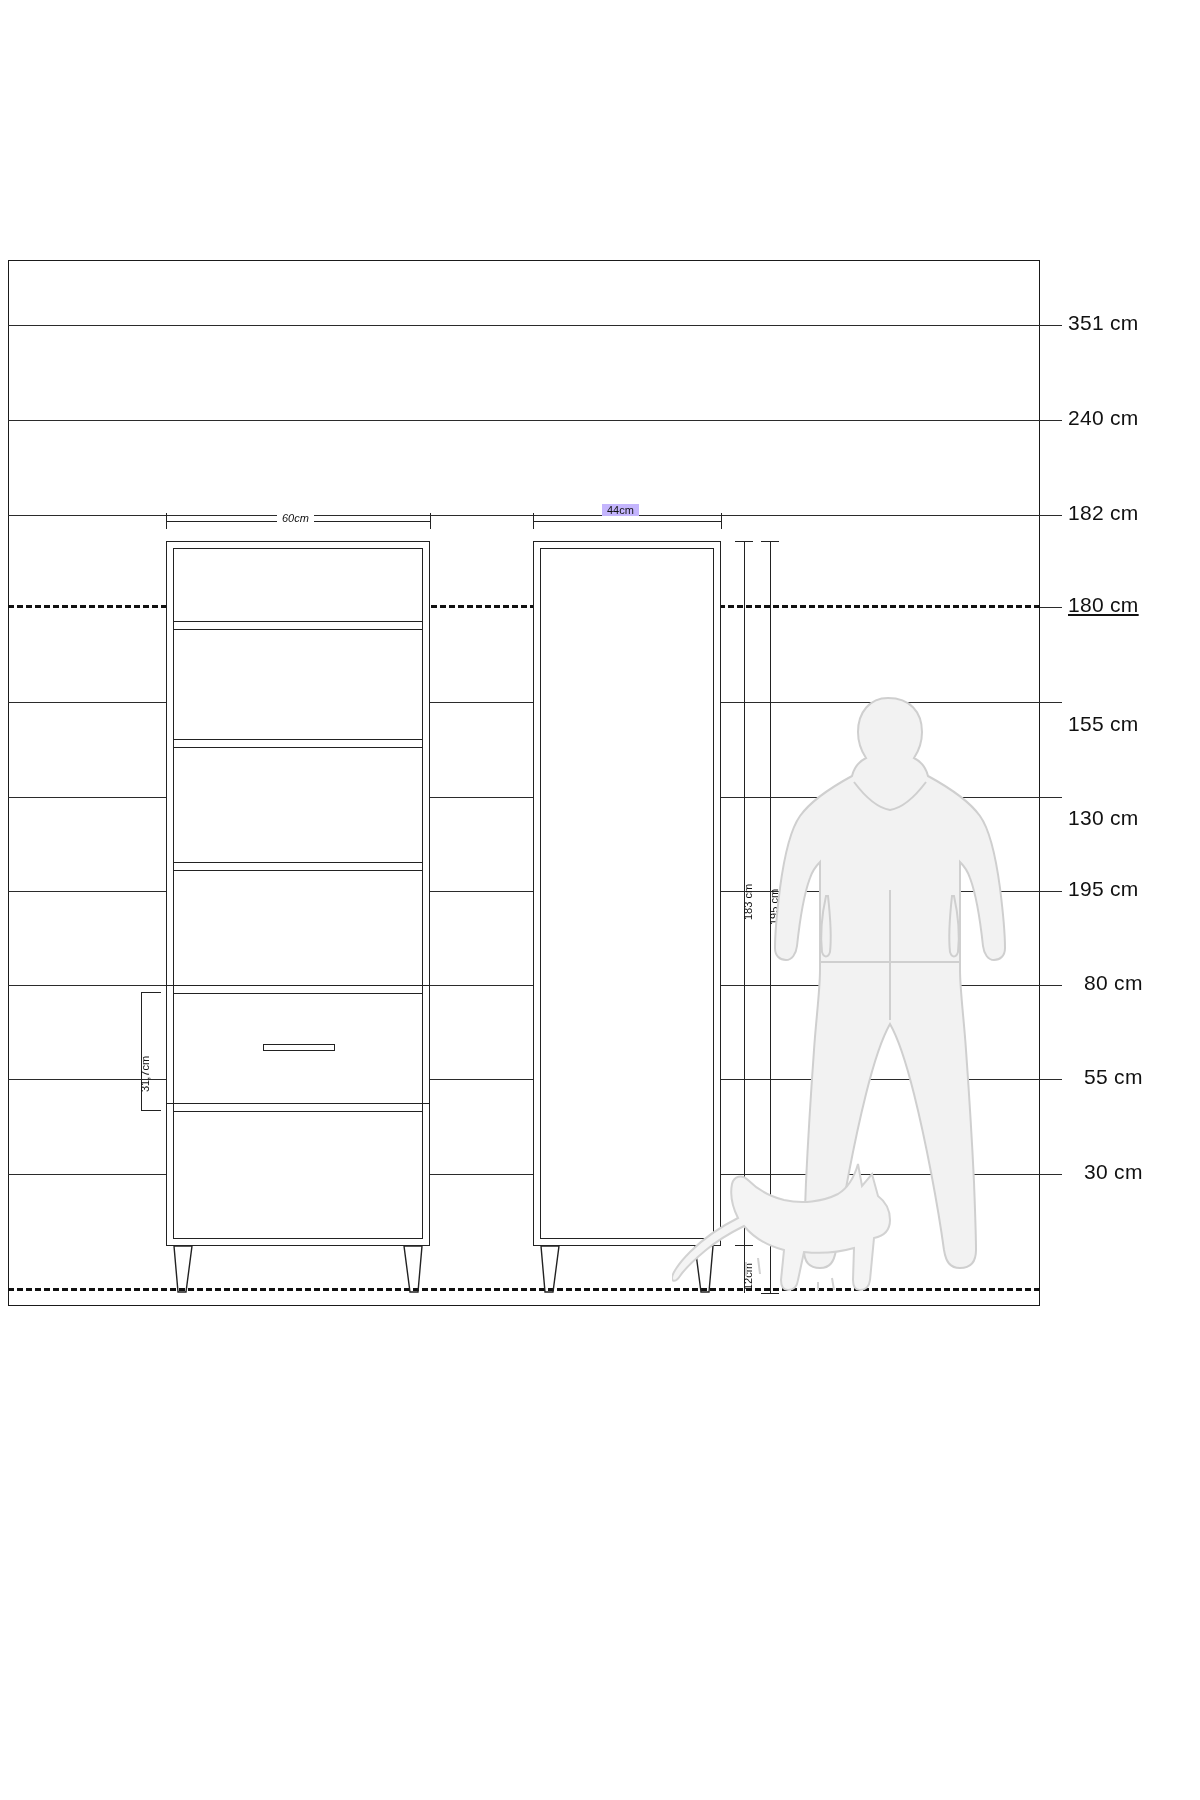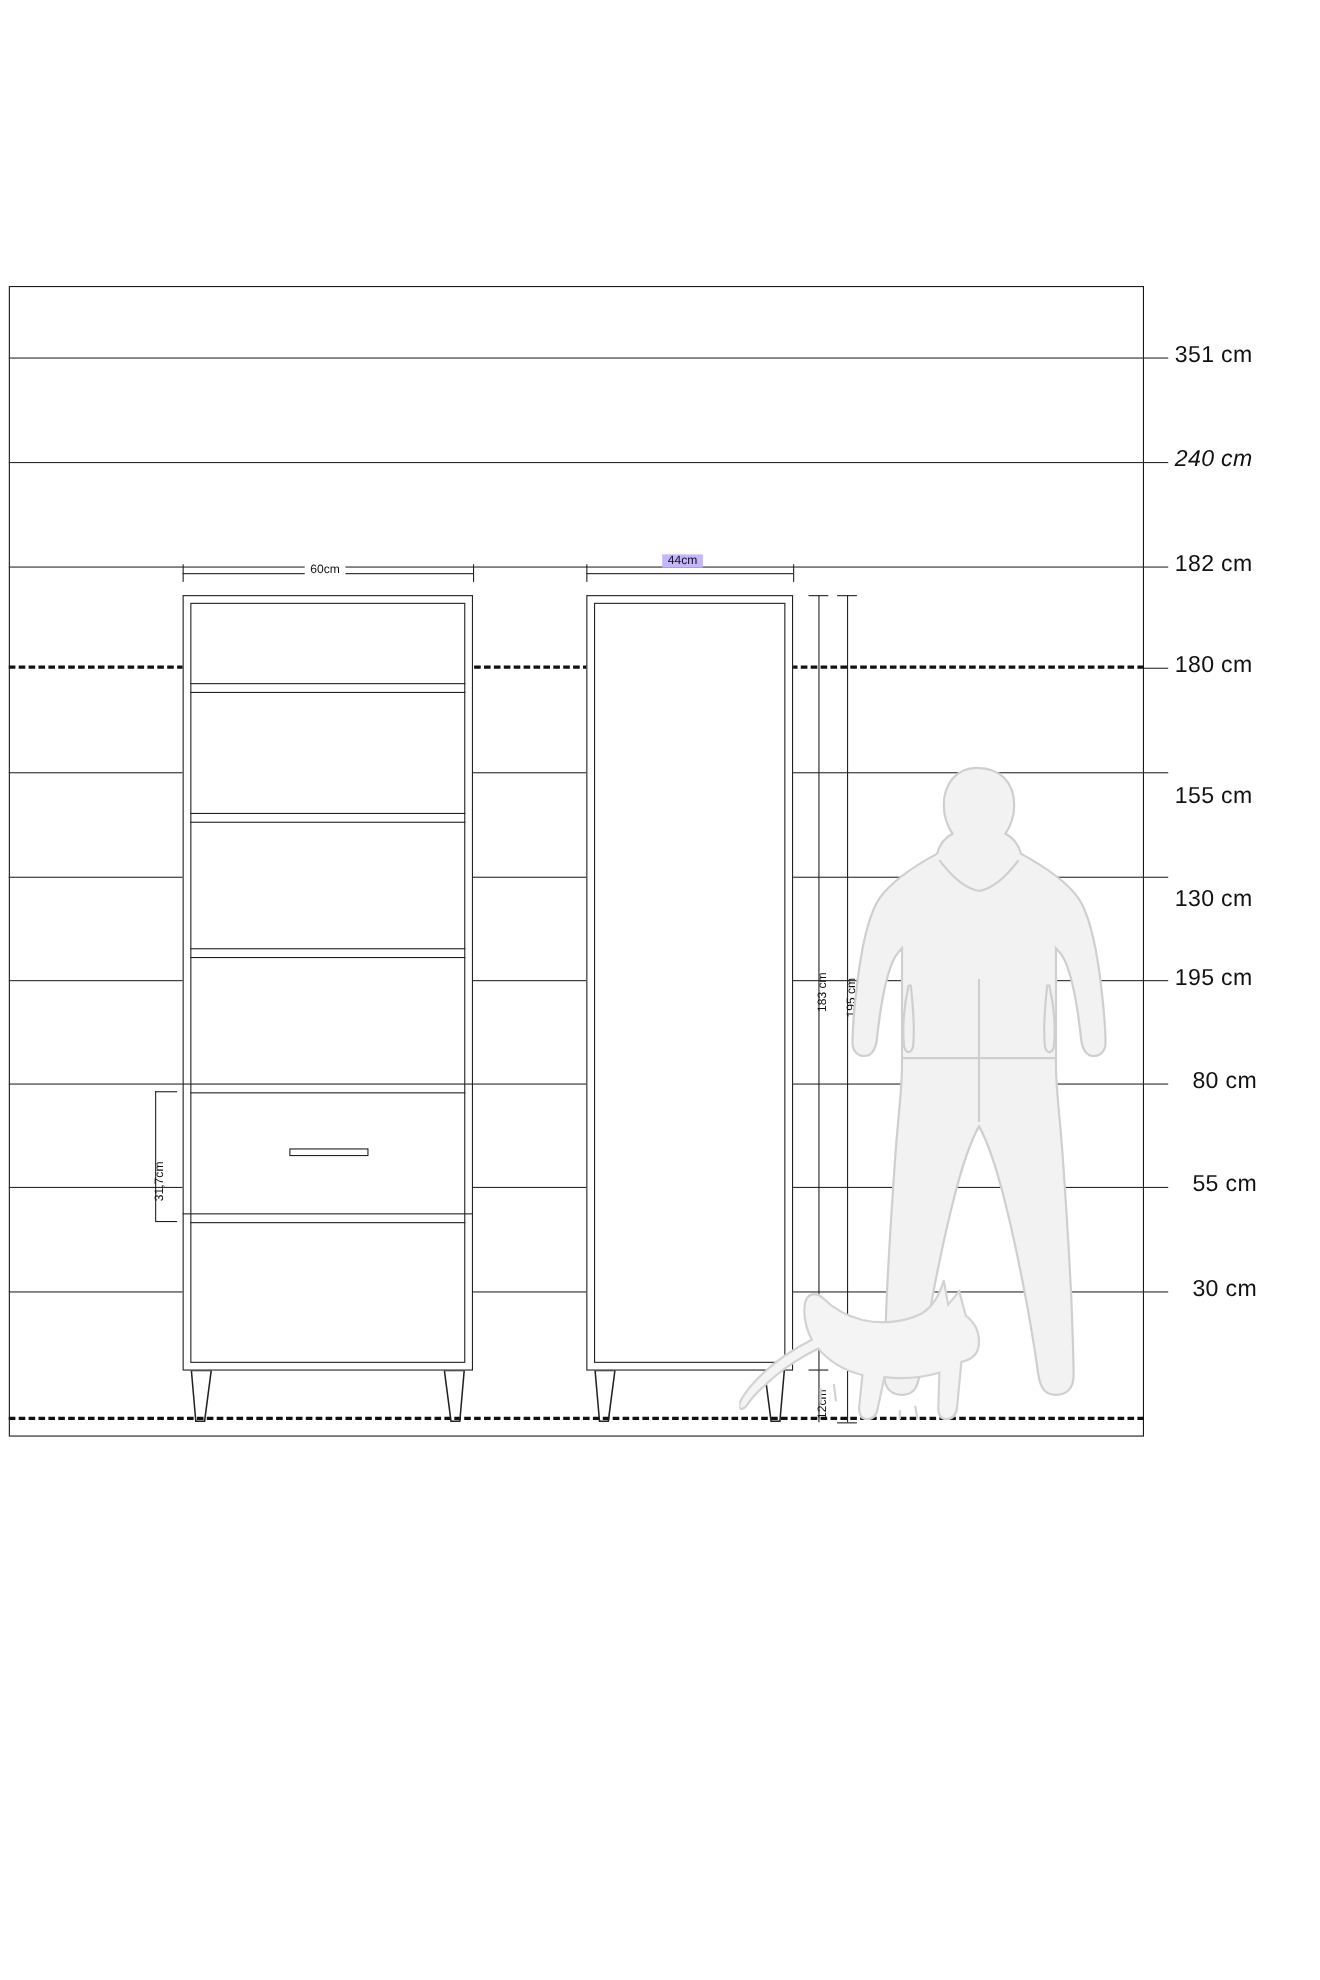--- a/index.html
+++ b/index.html
@@ -38,27 +38,27 @@
   <div class="hline" style="top:891px;"></div>
   <div class="hline" style="top:985px;"></div>
   <div class="hline" style="top:1079px;"></div>
   <div class="hline" style="top:1174px;"></div>
   <div class="dashline" style="top:1288px;"></div>
 
   <div class="tick" style="left:1040px;top:325px;width:22px;"></div>
   <div class="scale-label" style="left:1068px;top:311px;">351 cm</div>
 
   <div class="tick" style="left:1040px;top:420px;width:22px;"></div>
-  <div class="scale-label" style="left:1068px;top:406px;font-style:italic;">240 cm</div>
+  <div class="scale-label" style="left:1068px;top:406px;">240 cm</div>
 
   <div class="tick" style="left:1040px;top:515px;width:22px;"></div>
   <div class="scale-label" style="left:1068px;top:501px;">182 cm</div>
 
   <div class="tick" style="left:1040px;top:607px;width:22px;"></div>
-  <div class="scale-label" style="left:1068px;top:593px;">180 cm</div>
+  <div class="scale-label" style="left:1068px;top:593px;text-decoration:underline;">180 cm</div>
 
   <div class="tick" style="left:1040px;top:702px;width:22px;"></div>
   <div class="scale-label" style="left:1068px;top:688px;margin-top:24px;">155 cm</div>
 
   <div class="tick" style="left:1040px;top:797px;width:22px;"></div>
   <div class="scale-label" style="left:1068px;top:783px;margin-top:23px;">130 cm</div>
 
   <div class="tick" style="left:1040px;top:891px;width:22px;"></div>
   <div class="scale-label" style="left:1068px;top:877px;">195 cm</div>
 
@@ -67,21 +67,21 @@
 
   <div class="tick" style="left:1040px;top:1079px;width:22px;"></div>
   <div class="scale-label" style="left:1084px;top:1065px;">55 cm</div>
 
   <div class="tick" style="left:1040px;top:1174px;width:22px;"></div>
   <div class="scale-label" style="left:1084px;top:1160px;">30 cm</div>
 
   <div class="dimline" style="left:166px;top:597px;width:264px;transform:translateY(-76px);"></div>
   <div class="dimcap" style="left:166px;top:513px;height:16px;"></div>
   <div class="dimcap" style="left:430px;top:513px;height:16px;"></div>
-  <div class="dimtext" style="left:277px;top:512px;background:#fff;padding:0 5px;">60cm</div>
+  <div class="dimtext" style="left:277px;top:512px;background:#fff;padding:0 5px;font-style:italic;">60cm</div>
 
   <div class="unit-box" style="left:166px;top:541px;width:264px;height:705px;"></div>
   <div class="unit-box" style="left:173px;top:548px;width:250px;height:691px;border-width:1px;"></div>
 
   <div class="inner-line" style="left:173px;top:621px;width:250px;"></div>
   <div class="inner-line" style="left:173px;top:629px;width:250px;"></div>
   <div class="inner-line" style="left:173px;top:739px;width:250px;"></div>
   <div class="inner-line" style="left:173px;top:747px;width:250px;"></div>
   <div class="inner-line" style="left:173px;top:862px;width:250px;"></div>
   <div class="inner-line" style="left:173px;top:870px;width:250px;"></div>

